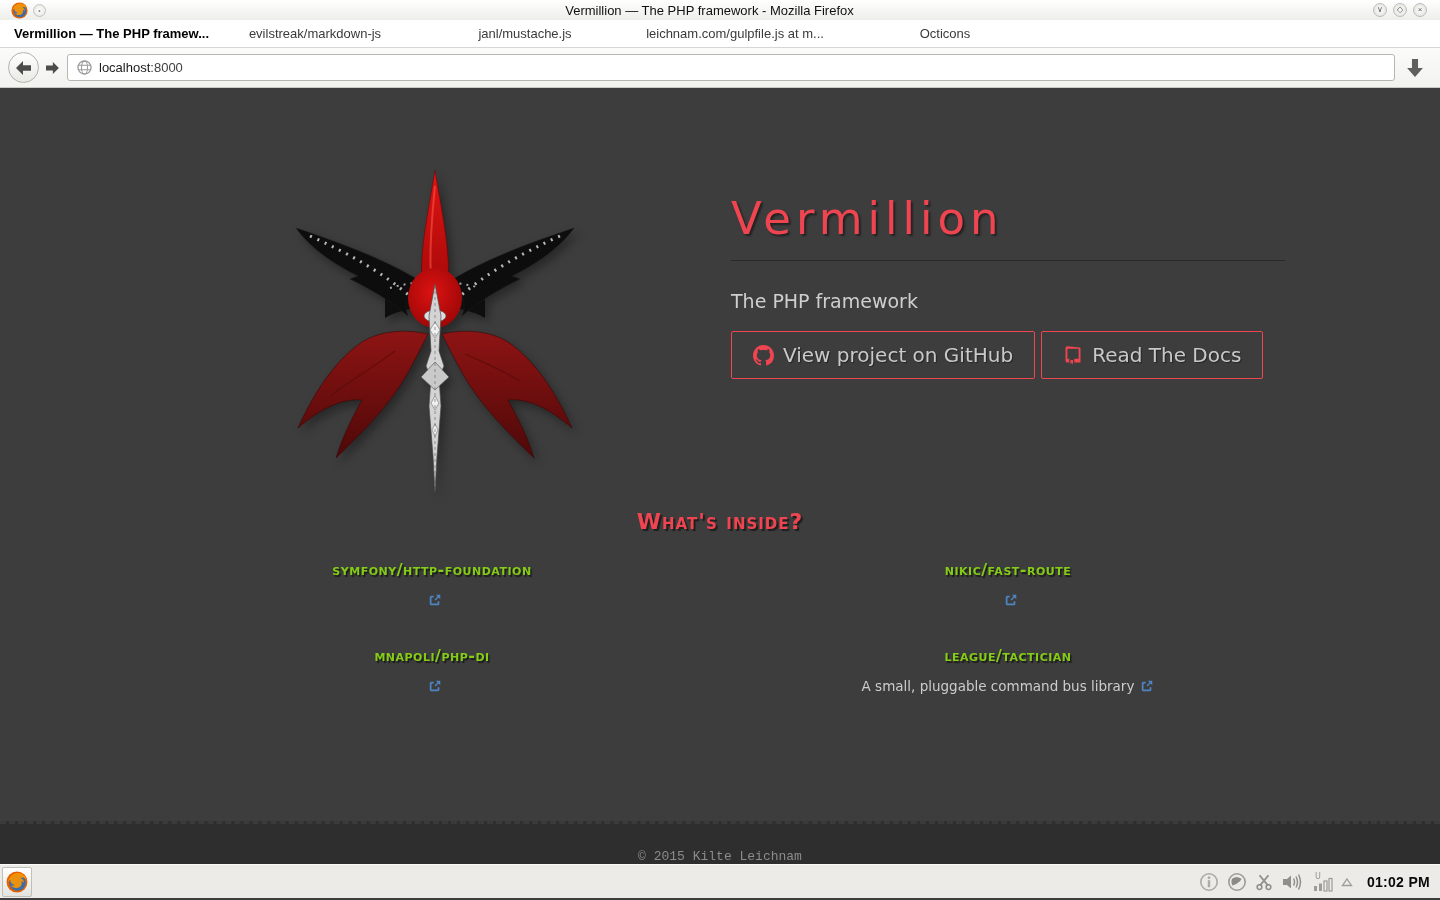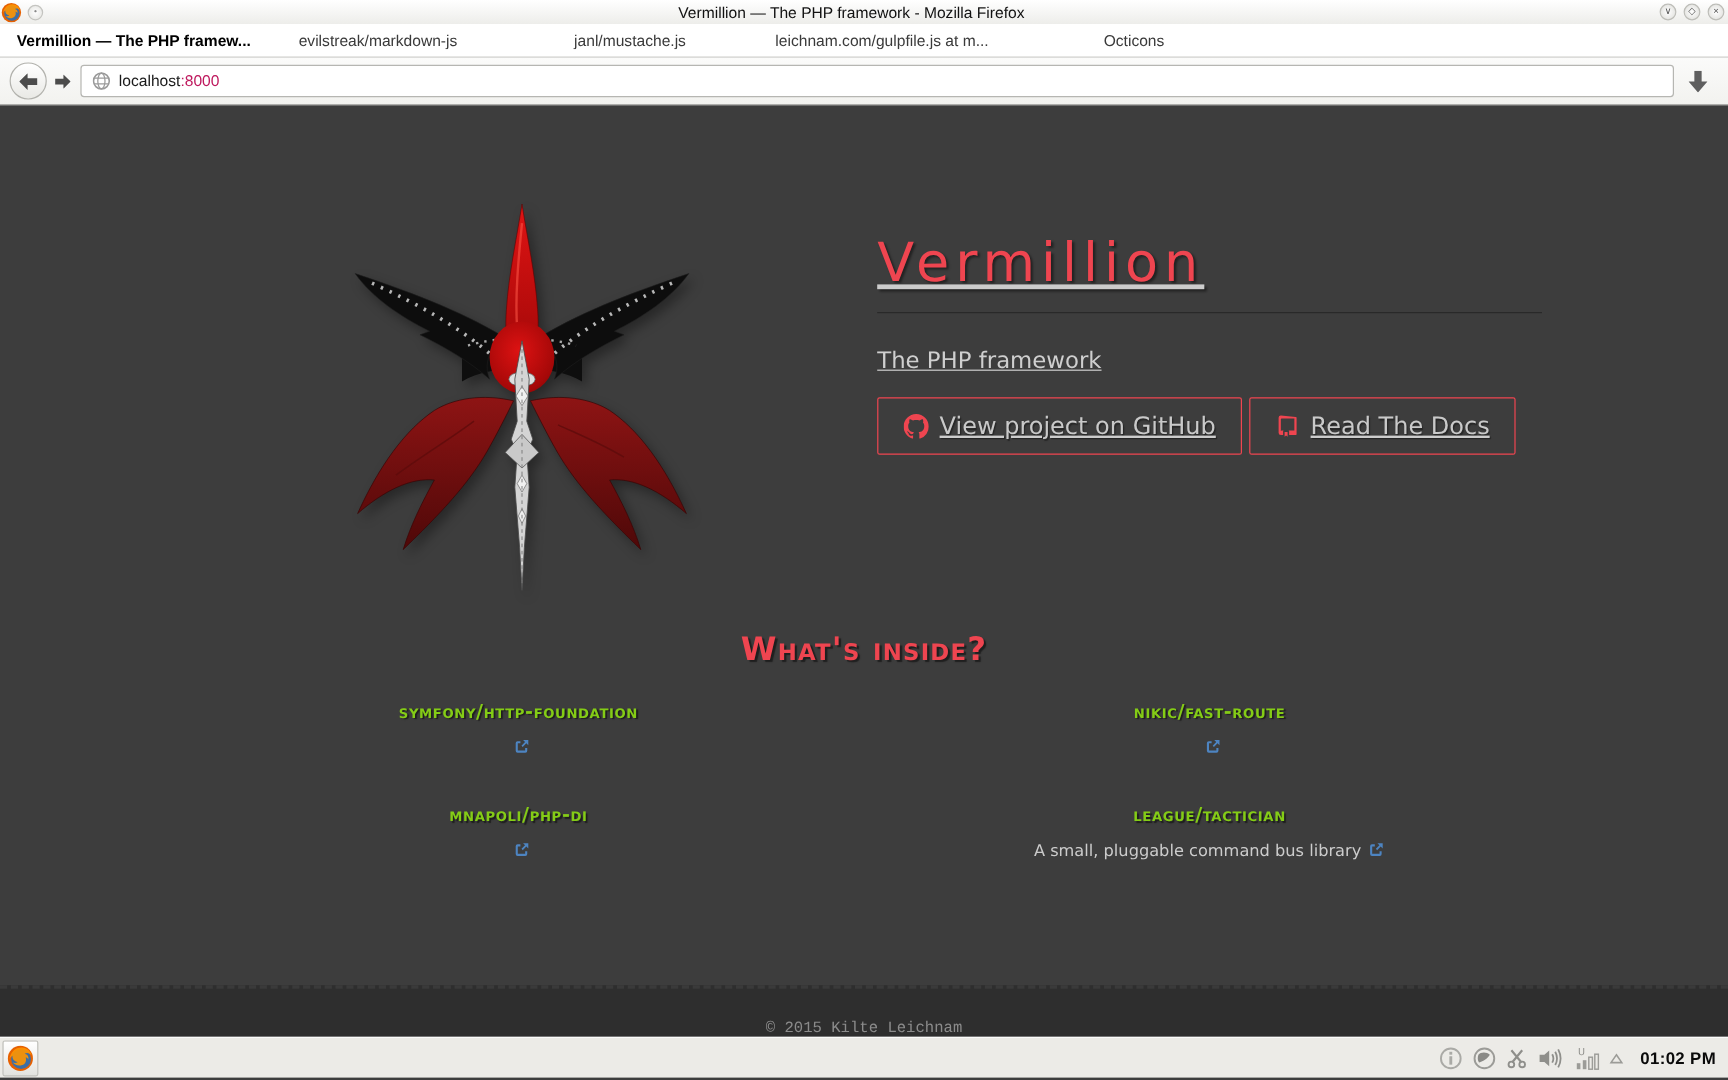--- a/index.html
+++ b/index.html
@@ -1,21 +1,21 @@
 <!DOCTYPE html>
 <html><head>
 <meta charset="utf-8">
 <style>
   * { margin:0; padding:0; box-sizing:border-box; }
   html,body { width:1440px; height:900px; overflow:hidden; background:#3d3d3d;
               font-family:"Liberation Sans", sans-serif; }
 
   
   .titlebar { height:20px; background:linear-gradient(#ffffff,#ededea);
-              display:flex; align-items:center; padding:0 1px; gap:5px; }
+              display:flex; align-items:center; padding:0 11px; gap:5px; }
   .tb-fficon { width:17px; height:17px; flex:0 0 auto; }
   .winmenu-btn { width:13px; height:13px; border-radius:50%;
                  background:radial-gradient(#ffffff,#e2e2de); border:1px solid #c4c4c0;
                  display:flex; align-items:center; justify-content:center;
                  font-size:7px; color:#888; }
   .win-title { flex:1; text-align:center; font-size:13px; color:#111; }
   .win-controls { display:flex; gap:6px; padding-right:2px; }
   .win-btn { width:14px; height:14px; border-radius:50%;
              background:radial-gradient(#ffffff,#dcdcd8); border:1px solid #bdbdb8;
              display:flex; align-items:center; justify-content:center;
@@ -32,44 +32,44 @@
             padding:0 8px; gap:3px; }
   .back-btn { width:31px; height:31px; border-radius:50%; border:1px solid #b2b2ad;
               background:linear-gradient(#ffffff,#e9e9e5); display:flex;
               align-items:center; justify-content:center; cursor:pointer; z-index:2; }
   .fwd-btn { width:24px; height:24px; display:flex; align-items:center;
              justify-content:center; cursor:pointer; margin-left:-2px; }
   .urlbar { flex:1; height:27px; background:#fff; border:1px solid #b6b6b2;
             border-radius:3px; display:flex; align-items:center; gap:7px;
             padding:0 9px; font-size:13px; cursor:text; }
   .url-host { color:#1a1a1a; }
-  .url-port { color:#be185d; }
+  .url-port { color:#404040; }
   .dl-btn { width:34px; height:30px; display:flex; align-items:center;
             justify-content:center; cursor:pointer; }
 
   
   .content { height:733px; background:#3d3d3d; color:#cccccc;
              font-family:"DejaVu Sans", sans-serif; }
-  .hero { display:flex; padding:78px 0 0 155px;text-decoration:underline; }
+  .hero { display:flex; padding:78px 0 0 155px; }
   .logo-box { width:560px; display:flex; justify-content:center; }
   .logo-box svg { width:290px; height:330px;
                   filter:drop-shadow(4px 5px 5px rgba(0,0,0,.35)); }
   .hero-right { width:554px; margin-left:16px; padding-top:26px; }
   .page-title { font-size:45px; font-weight:normal; letter-spacing:5px;
                 color:#ef4550; text-shadow:2px 2px 2px rgba(0,0,0,.45); }
   .title-rule { border:none; border-top:1px solid #292929; margin-top:15px; }
   .subtitle { margin-top:29px; font-size:19px; color:#cfcfcf; }
   .btn-row { margin-top:19px; display:flex; gap:6px; }
   .hbtn { display:inline-flex; align-items:center; gap:9px; padding:11px 21px;
           background:transparent; border:1px solid #ef4550; border-radius:2px;
           color:#c9c9c9; font-size:20px; font-family:"DejaVu Sans",sans-serif;
           cursor:pointer; text-shadow:1px 1px 1px rgba(0,0,0,.4); }
   .hbtn svg { fill:#ef4550; }
 
-  .whats-heading { margin-top:30px; text-align:center; font-size:27px;
+  .whats-heading { margin-top:13px; text-align:center; font-size:22px;
                    font-weight:bold; font-variant:small-caps; letter-spacing:1px;
                    color:#ef4550; text-shadow:2px 2px 1px rgba(0,0,0,.5); }
   .packages { margin:26px 144px 0; display:grid; grid-template-columns:1fr 1fr;
               row-gap:36px; }
   .pkg { text-align:center; }
   .pkg-name { color:#84cc16; font-weight:bold; font-variant:small-caps;
               font-size:16px; letter-spacing:.5px;
               text-shadow:1.5px 1.5px 1px rgba(0,0,0,.55); }
   .pkg-desc { margin-top:13px; font-size:13.5px; color:#cccccc; }
   .ext-link { display:inline-block; vertical-align:-2px; margin-left:6px;

